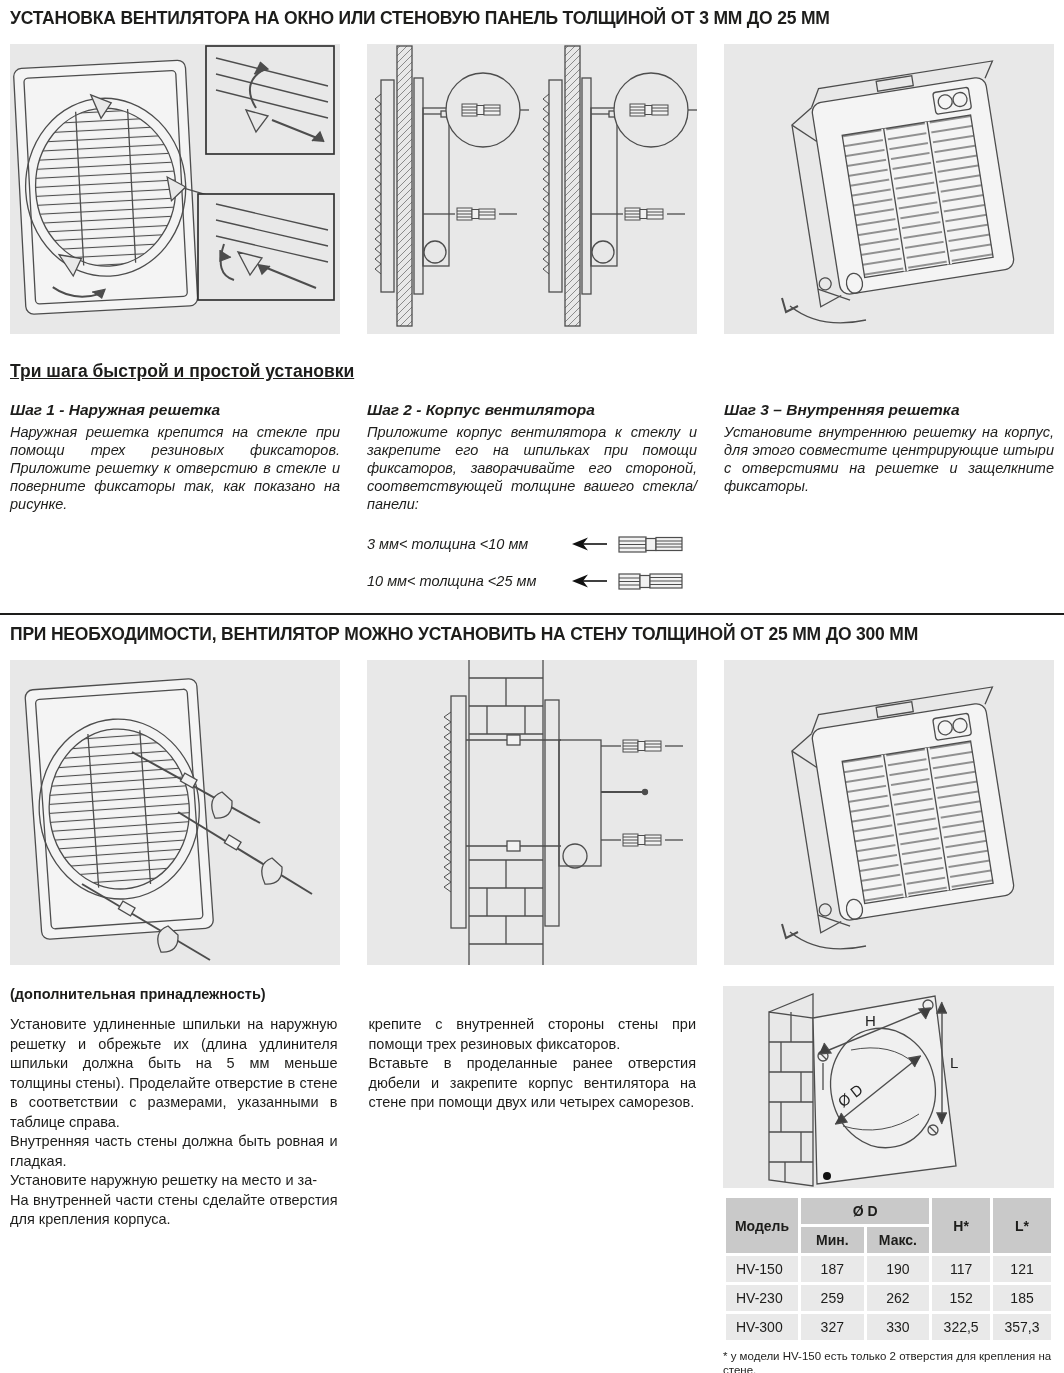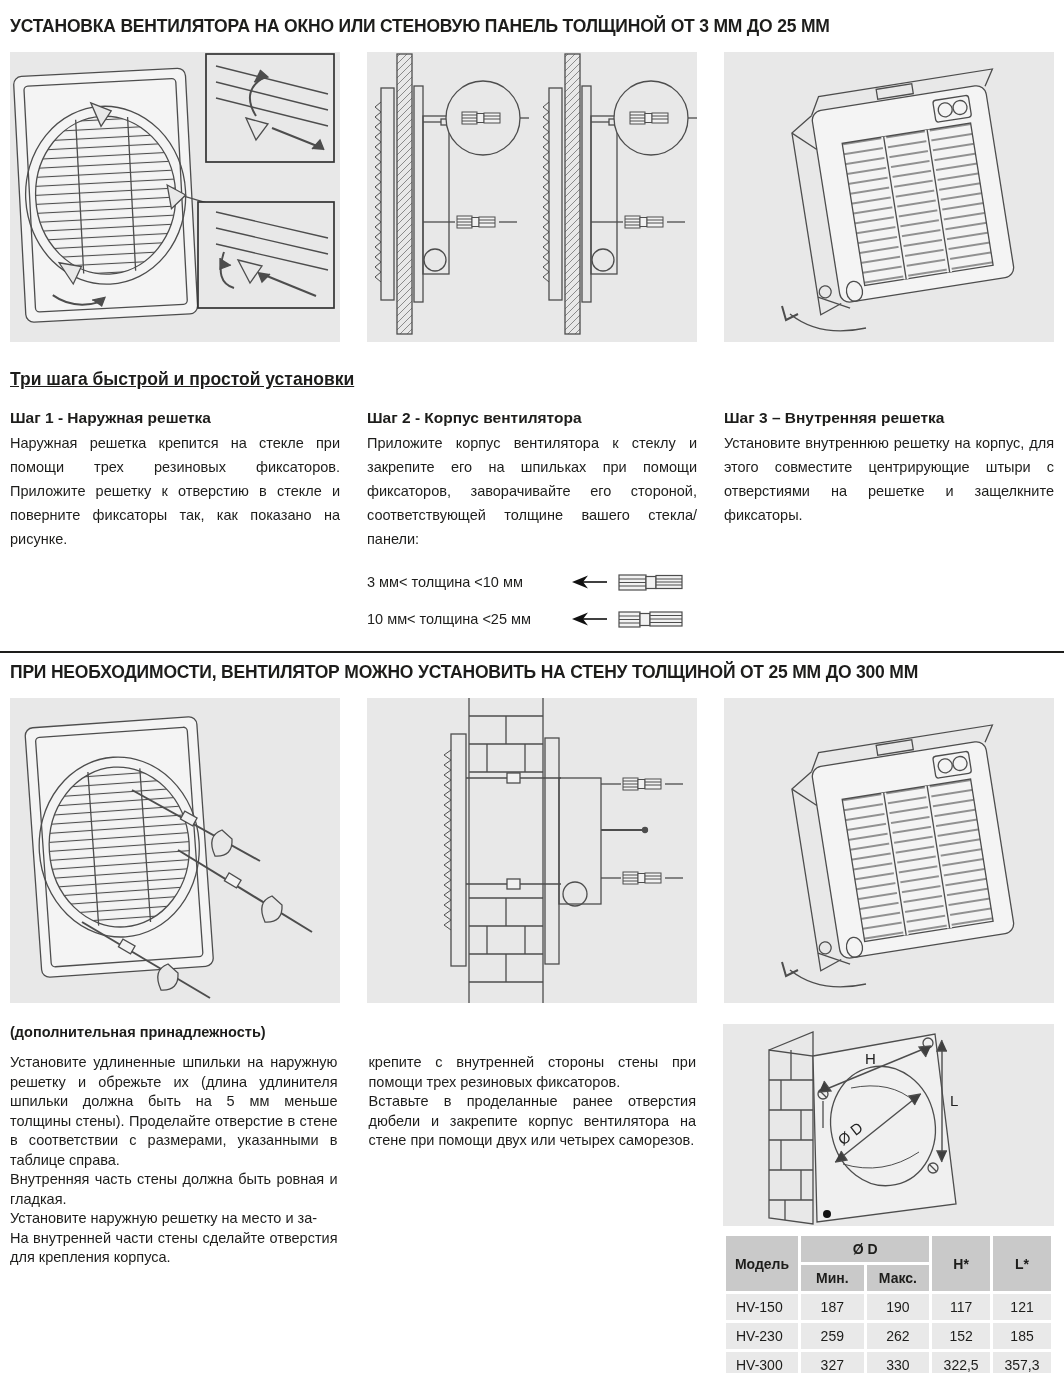--- a/index.html
+++ b/index.html
@@ -1,33 +1,33 @@
 <!DOCTYPE html>
 <html><head>
 <meta charset="utf-8">
 <style>
   html,body{margin:0;padding:0;background:#fff;}
   .page{
     position:relative;width:1064px;height:1373px;box-sizing:border-box;
-    padding:16px 10px 0;background:#fff;overflow:hidden;
+    padding:8px 10px 0;background:#fff;overflow:hidden;
     font-family:"Liberation Sans","DejaVu Sans",sans-serif;color:#1d1d1b;
   }
   .section-title{
     font-size:17.5px;font-weight:bold;letter-spacing:-0.2px;
     margin:0 0 15px;color:#1d1d1b;
   }
-  .tri-row{display:grid;grid-template-columns:repeat(3,1fr);column-gap:27px;}
+  .tri-row{display:grid;grid-template-columns:repeat(3,1fr);column-gap:27px;font-style:italic;}
   .illus{background:#e8e8e8;overflow:hidden;}
   .illus svg{display:block;width:100%;height:100%;}
   .h-row1{height:290px;}
   .h-row2{height:305px;}
   .block-title{font-size:17.5px;font-weight:bold;margin:27px 0 0;text-decoration:underline;}
   .steps{margin-top:19px;}
   .step h3{font-size:15.5px;font-weight:bold;margin:0 0 4px;}
-  .step p{margin:0;font-size:14.5px;line-height:24px;text-align:justify;}
+  .step p{margin:0;font-size:14.5px;line-height:18px;text-align:justify;}
   .thickness{display:flex;align-items:center;margin-top:21px;font-size:14.5px;}
   .thickness + .thickness{margin-top:17px;}
   .thickness .lbl{width:205px;}
   .thickness .arr{margin-right:10px;}
   .divider{border:none;border-top:2px solid #1d1d1b;margin:22px -10px 9px;}
   .bottom{display:grid;grid-template-columns:686px 331px;column-gap:27px;margin-top:21px;}
   .sub1{font-size:17.5px;font-weight:bold;margin:0 0 4px;}
   .sub2{font-size:14.5px;font-weight:bold;margin:0 0 13px;}
   .twocol{display:grid;grid-template-columns:1fr 1fr;column-gap:31px;}
   .twocol p{margin:0;font-size:14.5px;line-height:19.5px;text-align:justify;}

